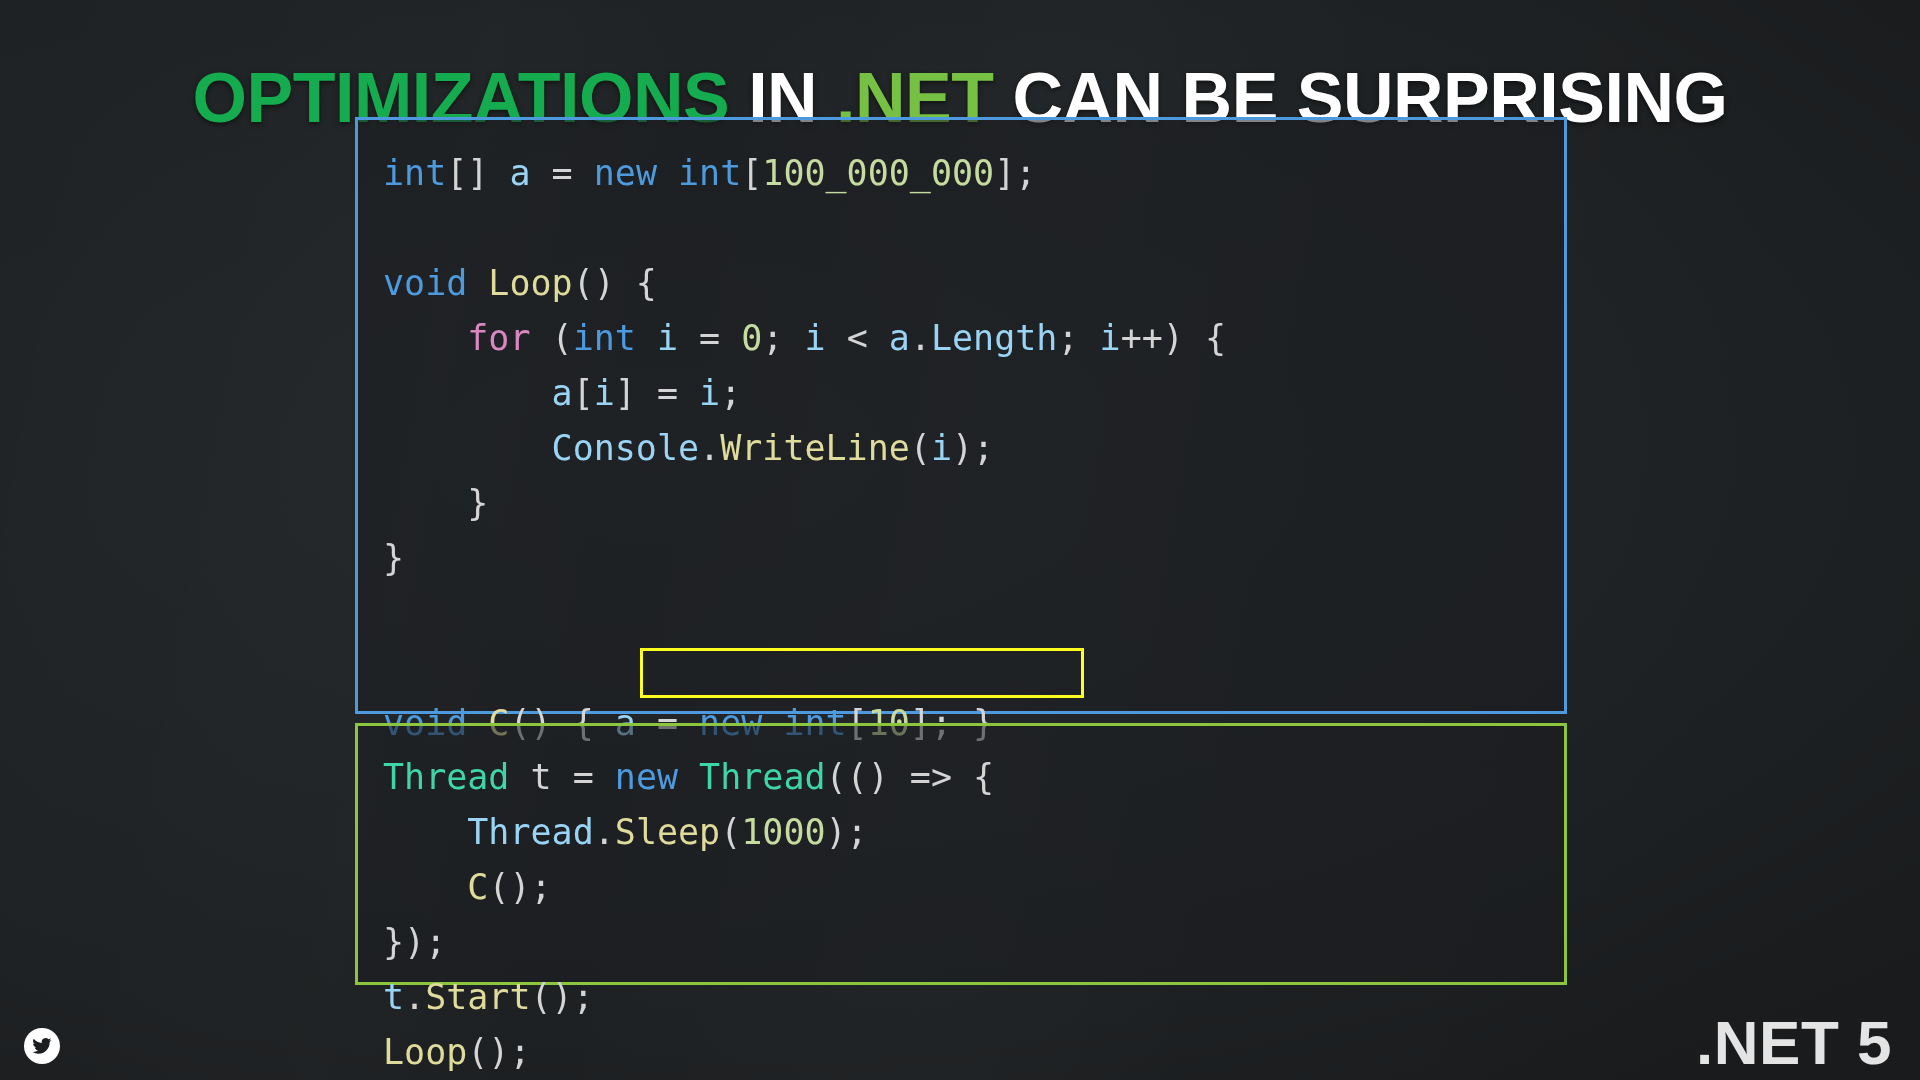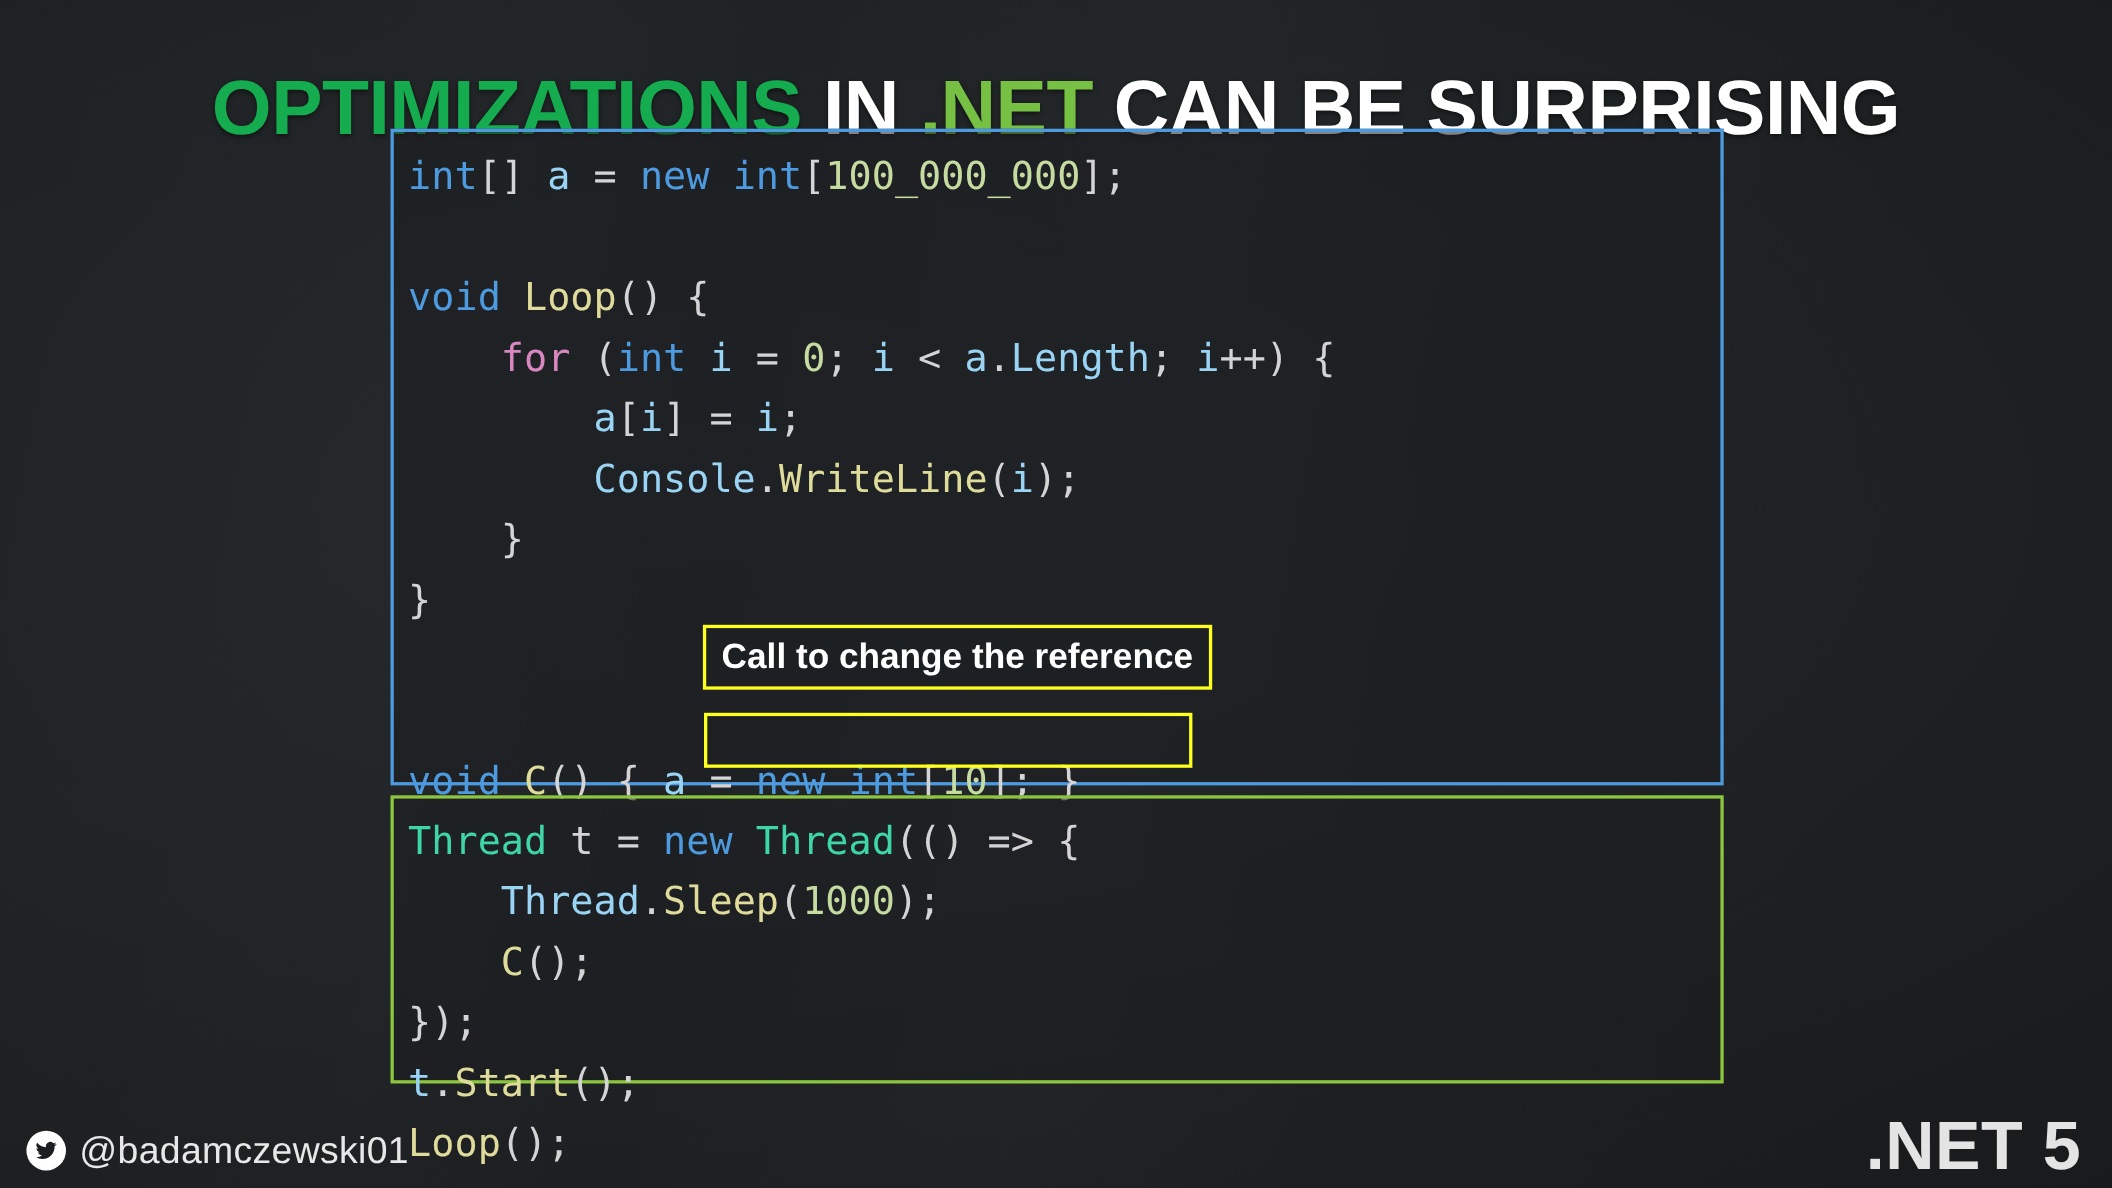--- a/index.html
+++ b/index.html
@@ -75,21 +75,21 @@
   }
   #code-block-thread {
     left: 355px;
     top: 723px;
     width: 1212px;
     height: 262px;
     border: 3px solid #8cc63f;
   }
 
   pre.code {
-    margin: 0;
+    margin: 12px;
     padding: 14px 0 0 13px;
     font-family: "DejaVu Sans Mono", monospace;
     font-size: 35px;
     line-height: 55px;
     color: #d4d4d4;
     white-space: pre;
     letter-spacing: 0px;
   }
   #code-block-thread pre.code { padding-top: 12px; }
 
@@ -191,27 +191,25 @@
 
   <div class="codebox" id="code-block-thread">
     <pre class="code"><span class="type">Thread</span><span class="punc"> </span><span class="punc">t</span><span class="punc"> = </span><span class="kw">new </span><span class="type">Thread</span><span class="punc">(() =&gt; {</span>
 <span class="punc">    </span><span class="ident">Thread</span><span class="punc">.</span><span class="meth">Sleep</span><span class="punc">(</span><span class="num">1000</span><span class="punc">);</span>
 <span class="punc">    </span><span class="meth">C</span><span class="punc">();</span>
 <span class="punc">});</span>
 <span class="ident">t</span><span class="punc">.</span><span class="meth">Start</span><span class="punc">();</span>
 <span class="meth">Loop</span><span class="punc">();</span></pre>
   </div>
 
-  <div id="callout-label">Call to change the reference</div>
   <div id="highlight-box"></div>
 
   <div id="footer-handle">
     <span id="twitter-icon">
       <svg width="24" height="24" viewBox="0 0 24 24" aria-hidden="true">
         <path fill="#1b1d1f" d="M21.5 5.9c-.7.3-1.45.52-2.24.62.8-.48 1.42-1.25 1.71-2.16-.76.45-1.6.78-2.49.95a3.92 3.92 0 0 0-6.68 3.57A11.12 11.12 0 0 1 3.72 4.8a3.9 3.9 0 0 0 1.21 5.23c-.63-.02-1.23-.2-1.75-.49v.05a3.92 3.92 0 0 0 3.14 3.84c-.57.16-1.18.18-1.76.07a3.93 3.93 0 0 0 3.66 2.72A7.87 7.87 0 0 1 2.5 17.9a11.1 11.1 0 0 0 6 1.76c7.2 0 11.15-5.97 11.15-11.15l-.01-.51c.77-.55 1.43-1.25 1.96-2.05z"></path>
       </svg>
     </span>
-    <span id="handle-text">@badamczewski01</span>
   </div>
 
   <div id="dotnet-version">.NET 5</div>
 
 </div>
 
 </body></html>

